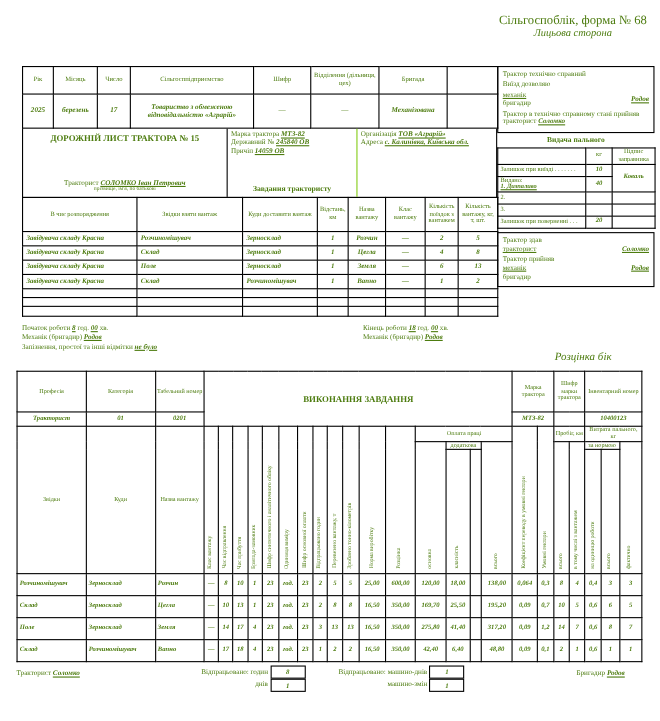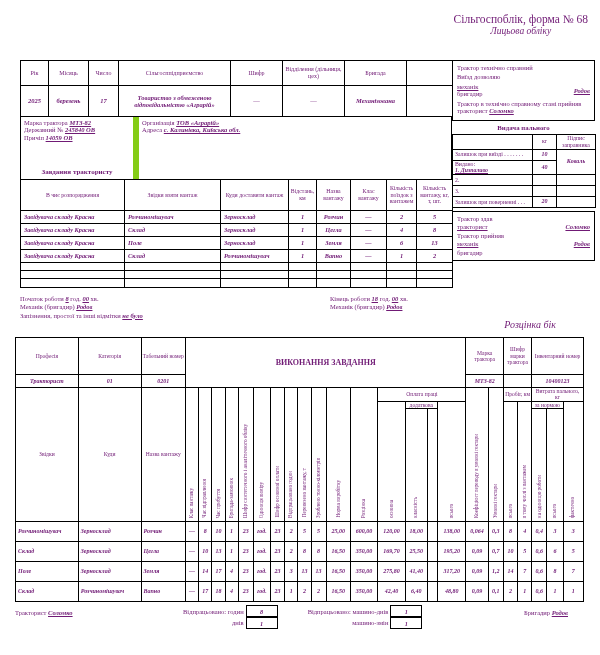--- a/index.html
+++ b/index.html
@@ -1,16 +1,16 @@
 <!DOCTYPE html>
 <html><head>
 <meta charset="utf-8">
 <style>
   html,body{margin:0;padding:0;background:#fff;}
-  .page{position:relative;width:600px;height:655px;background:#fff;color:#701a75;
+  .page{position:relative;width:600px;height:655px;background:#fff;color:#4d7c0f;
         font-family:"Liberation Serif",serif;line-height:1.15;overflow:hidden;}
   table{border-collapse:collapse;table-layout:fixed;}
   th,td{border:1px solid #000;padding:0 1px;vertical-align:middle;text-align:center;
         font-weight:normal;overflow:hidden;}
   .hw{font-style:italic;font-weight:bold;}
   .u{text-decoration:underline;}
 
   
   .top-title{position:absolute;top:13px;right:12px;text-align:center;font-size:11.5px;}
   .top-title .side{display:block;font-style:italic;font-size:9.5px;}
@@ -21,21 +21,21 @@
   .front-left{width:432px;}
   .front-right{width:143px;}
 
   .info-table{width:432px;font-size:6.5px;}
   .info-table th{height:24px;font-size:6px;}
   .info-table td{height:30px;font-size:6.5px;}
 
   .mid{display:flex;border:1px solid #000;border-top:none;width:430px;min-height:62px;}
   .mid .cell{padding:2px 3px;box-sizing:border-box;font-size:6.5px;}
   .mid .c1{width:186px;border-right:1px solid #000;display:flex;flex-direction:column;}
-  .mid .c2{width:118px;border-right:6px solid #84cc16;display:flex;flex-direction:column;text-align:left;}
+  .mid .c2{width:118px;border-right:1px solid #84cc16;display:flex;flex-direction:column;text-align:left;}
   .mid .c3{flex:1;text-align:left;}
   .wb-title{font-size:8px;font-weight:bold;text-align:center;margin-top:2px;}
   .drv-line{text-align:center;margin-top:auto;font-size:6.5px;}
   .drv-hint{text-align:center;font-size:5px;margin-bottom:1px;}
   .task-cap{text-align:center;font-weight:bold;font-size:7px;margin-top:auto;margin-bottom:1px;}
 
   .task-table{width:432px;margin-top:-1px;}
   .task-table th{font-size:5.8px;height:30px;}
   .task-table td{font-size:6.3px;height:12px;}
   .task-table tbody td{font-style:italic;font-weight:bold;}
@@ -84,21 +84,21 @@
   .vcol .vbox{width:30px;height:10px;border:1px solid #000;display:flex;align-items:center;
      justify-content:center;font-size:6.2px;}
   .bf-brig{margin-left:auto;padding-top:4px;margin-right:10px;}
 </style>
 </head>
 <body>
 <div class="page" data-name="waybill-form-page">
 
   <div class="top-title" data-name="form-title-block">
     <span data-name="form-title">Сільгоспоблік, форма № 68</span>
-    <span class="side" data-name="front-side-label">Лицьова обліку</span>
+    <span class="side" data-name="front-side-label">Лицьова сторона</span>
   </div>
 
   <div class="front" data-name="front-side">
     <div class="front-left" data-name="front-left-block">
 
       <table class="info-table" data-name="info-table">
         <colgroup>
             <col style="width:28px">
             <col style="width:40px">
             <col style="width:30px">
@@ -126,20 +126,28 @@
           <td class="hw" data-name="enterprise-value">Товариство з обмеженою відповідальністю «Аграрій»</td>
           <td data-name="cipher-value">—</td>
           <td data-name="division-value">—</td>
           <td class="hw" data-name="brigade-value">Механізована</td>
           <td data-name="extra-value"></td>
         </tr>
       </tbody>
         </table>
 
       <div class="mid" data-name="waybill-header-section">
+        <div class="cell c1" data-name="waybill-title-cell">
+          <div class="wb-title" data-name="waybill-title">ДОРОЖНІЙ ЛИСТ ТРАКТОРА № 15</div>
+          <div class="drv-line" data-name="driver-line">
+            <span data-name="driver-label">Тракторист</span>
+            <span class="hw u" data-name="driver-name">СОЛОМКО Іван Петрович</span>
+          </div>
+          <div class="drv-hint" data-name="driver-hint">прізвище, ім'я, по батькові</div>
+        </div>
         <div class="cell c2" data-name="tractor-info-cell">
           <div data-name="tractor-brand-line">
             <span data-name="brand-label">Марка трактора</span>
             <span class="hw u" data-name="brand-value">МТЗ-82</span>
           </div>
           <div data-name="tractor-stateno-line">
             <span data-name="stateno-label">Державний №</span>
             <span class="hw u" data-name="stateno-value">245840 ОВ</span>
           </div>
           <div data-name="trailer-line">

